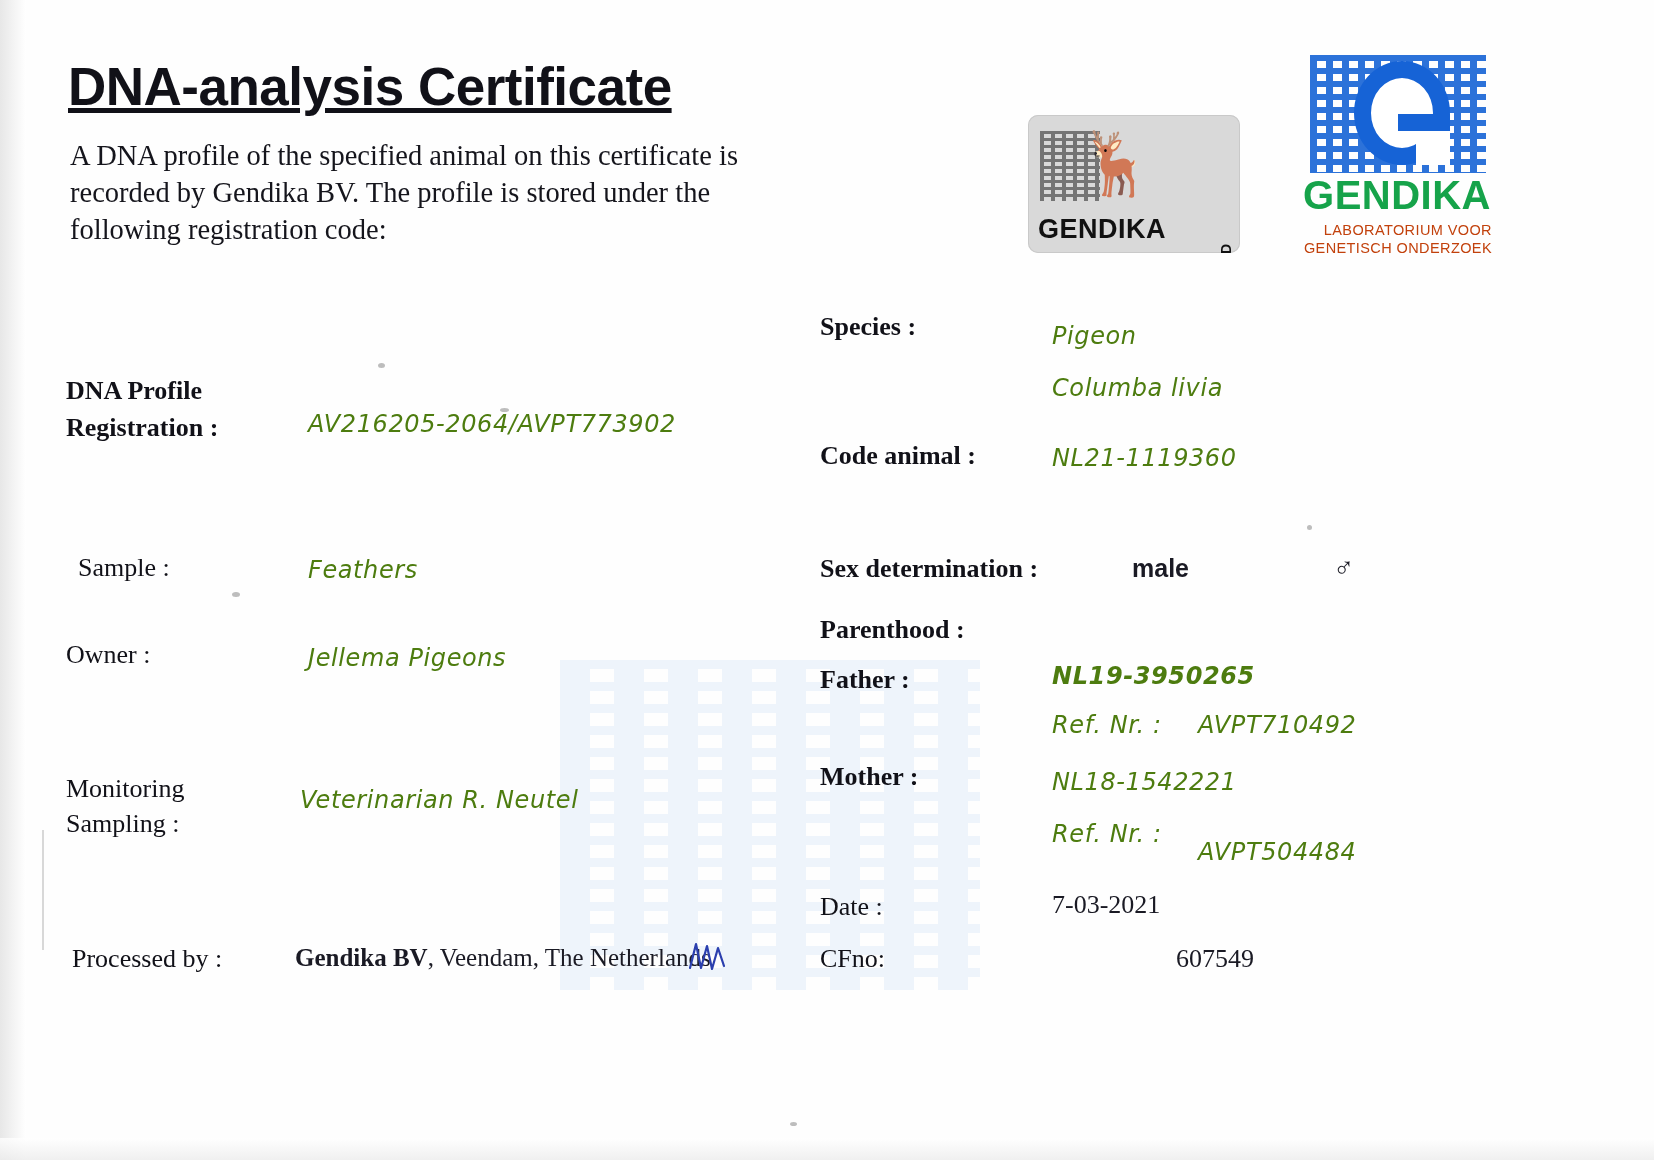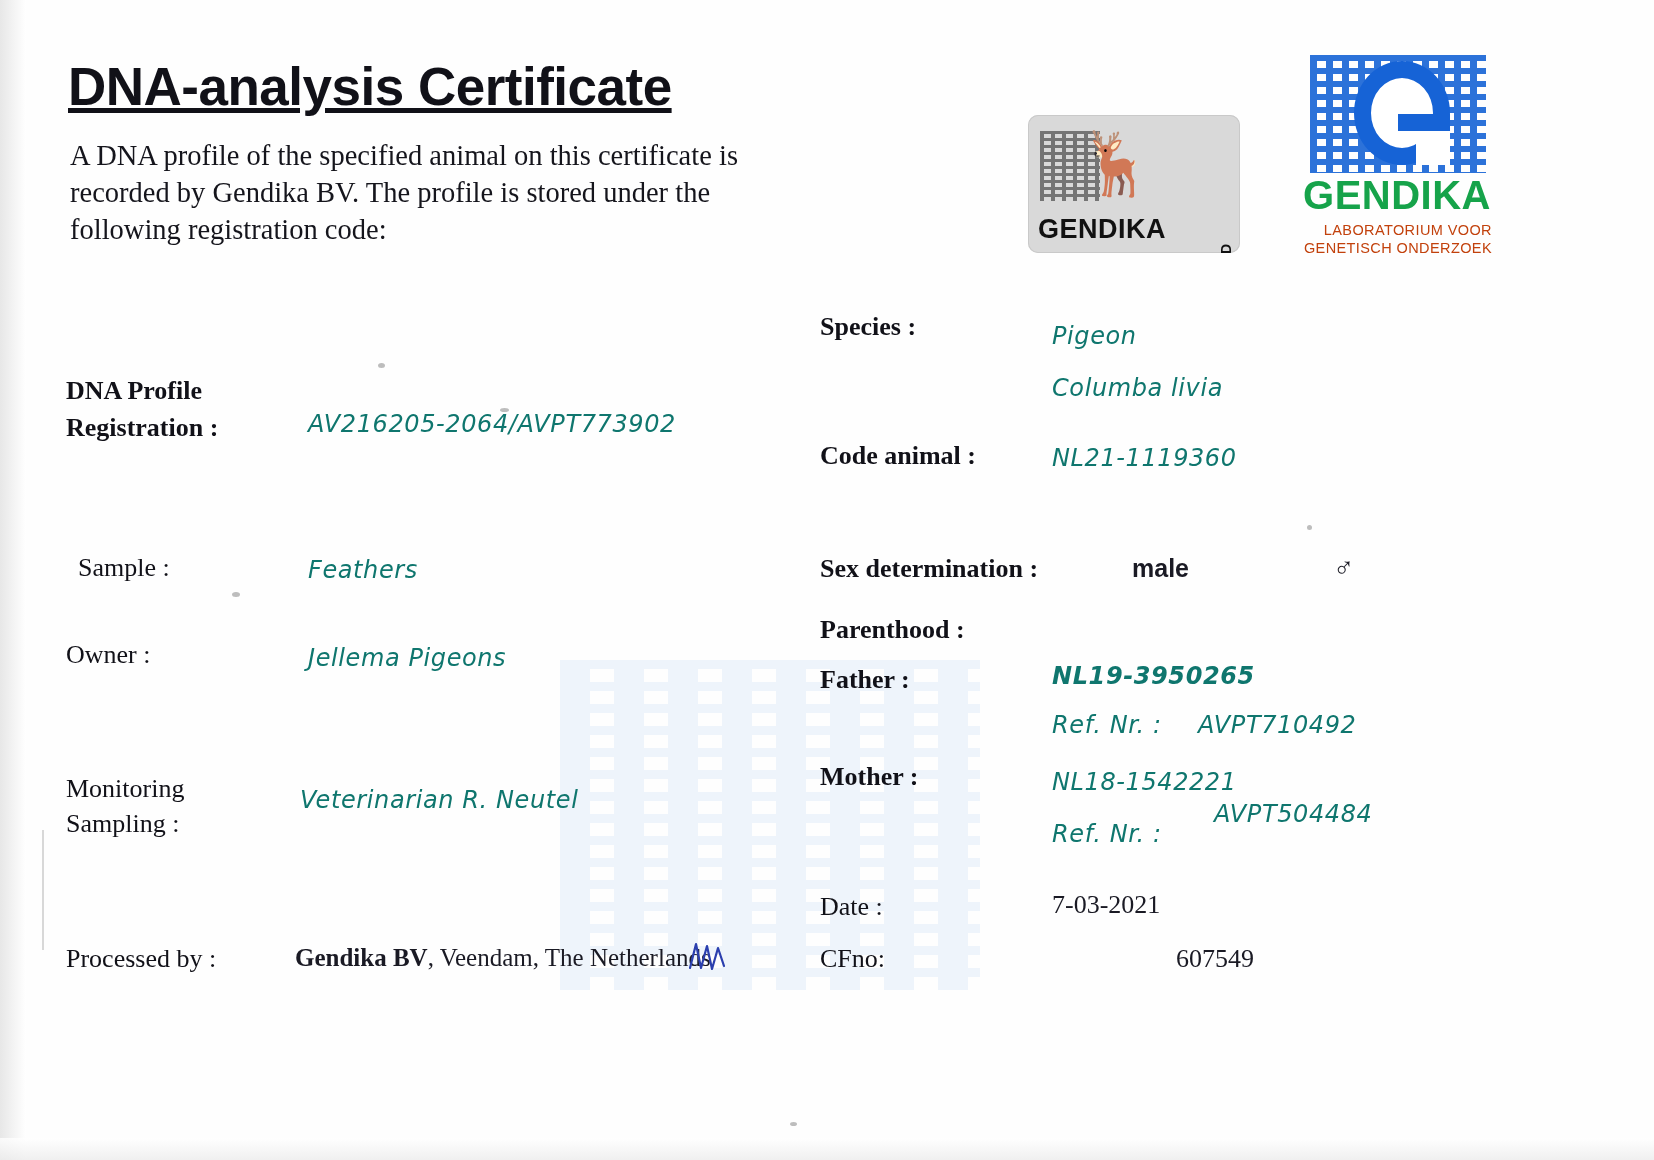--- a/index.html
+++ b/index.html
@@ -67,21 +67,21 @@
     font-size: 28.5px;
     line-height: 37px;
     color: #15151c;
   }
 
   
   .hand {
     font-family: "DejaVu Sans", sans-serif;
     font-size: 24px;
     letter-spacing: 0.6px;
-    color: #0f766e;
+    color: #4d7c0f;
   }
   .hand.italic { font-style: italic; }
 
   .lbl {
     font-family: "Liberation Serif", serif;
     font-size: 26px;
     color: #111118;
   }
   .lbl.b { font-weight: bold; }
 
@@ -94,21 +94,21 @@
 
   #sample-label   { left: 66px;  top: 553px; margin-left: 12px; }
   #sample-value   { left: 308px; top: 556px; }
 
   #owner-label    { left: 66px;  top: 640px; }
   #owner-value    { left: 308px; top: 644px; }
 
   #monitor-label  { left: 66px;  top: 771px; line-height: 35px; }
   #monitor-value  { left: 300px; top: 786px; }
 
-  #processed-label{ left: 66px;  top: 944px; text-align: right; }
+  #processed-label{ left: 72px;  top: 944px; text-align: right; }
   #processed-value{ left: 295px; top: 944px; font-family: "Liberation Serif", serif; font-size: 25px;}
   #processed-value b { font-weight: bold; }
 
   
   .signature {
     position: absolute;
     left: 688px;
     top: 938px;
     width: 40px;
     height: 36px;
@@ -130,21 +130,21 @@
   #parenthood-label { left: 820px; top: 615px; }
 
   #father-label { left: 820px;  top: 665px; }
   #father-value { left: 1052px; top: 662px; font-weight: bold; }
   #father-ref-label { left: 1052px; top: 711px; }
   #father-ref-value { left: 1198px; top: 711px; }
 
   #mother-label { left: 820px;  top: 762px; }
   #mother-value { left: 1052px; top: 768px; }
   #mother-ref-label { left: 1052px; top: 820px; }
-  #mother-ref-value { left: 1198px; top: 800px; margin-left: 16px; }
+  #mother-ref-value { left: 1198px; top: 838px; }
 
   #date-label { left: 820px;  top: 892px; }
   #date-value { left: 1052px; top: 890px; font-family: "Liberation Serif", serif; font-size: 26px;}
 
   #cfno-label { left: 820px;  top: 944px; }
   #cfno-value { left: 1176px; top: 944px; font-family: "Liberation Serif", serif; font-size: 26px;}
 
   
   .stamp {
     position: absolute;

